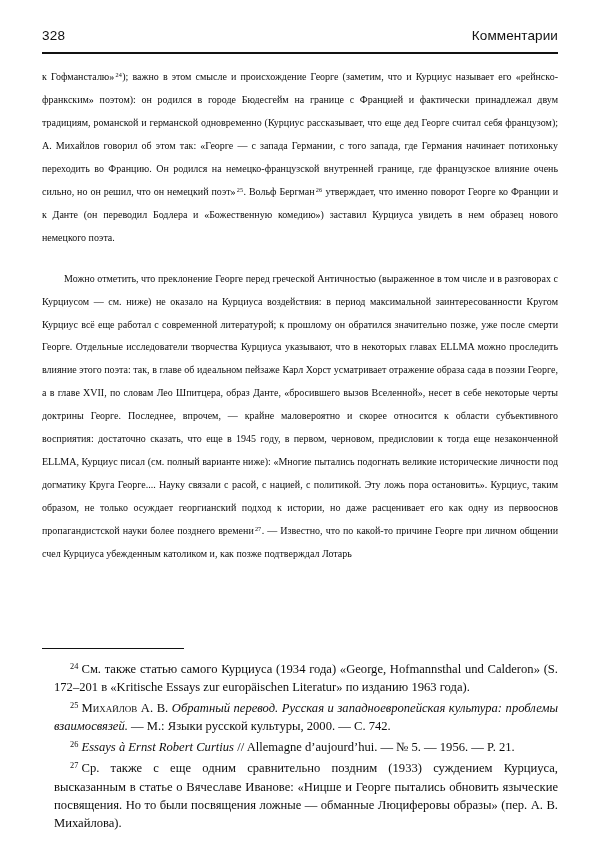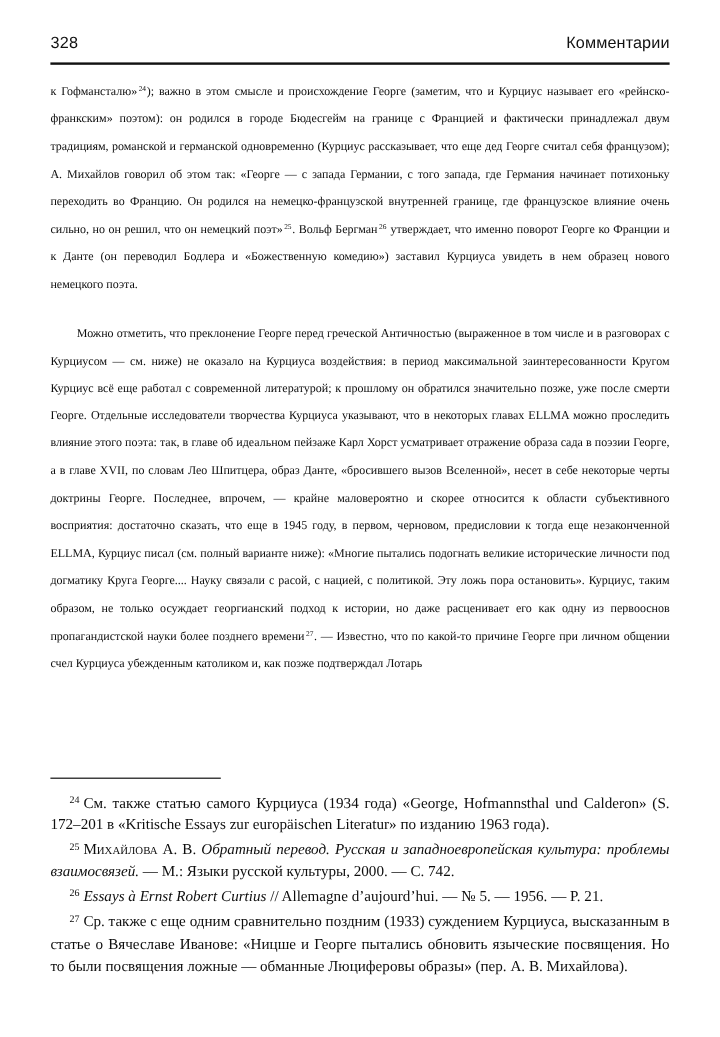--- a/index.html
+++ b/index.html
@@ -93,21 +93,21 @@
     left: 42px;
     top: 648px;
     width: 516px;
   }
   .fn-rule {
     width: 142px;
     border-bottom: 1.4px solid #111;
     margin: 0 0 11px 0;
   }
   .footnotes .fn {
-    margin: 0 0 3.0px 0;
+    margin: 0 0 3.0px 12px;
     font-size: 12.6px;
     line-height: 18.1px;
     text-align: justify;
     text-indent: 16px;
   }
   .footnotes .fn sup.fnnum {
     font-size: 0.66em;
     vertical-align: 0.52em;
     line-height: 0;
     padding-right: 3.2px;
@@ -132,19 +132,19 @@
 
   <div class="body-text" id="body-text">
       <p>к Гофмансталю»<sup class="fnref">24</sup>); важно в этом смысле и происхождение Георге (заметим, что и Курциус называет его «рейнско-франкским» поэтом): он родился в городе Бюдесгейм на границе с Францией и фактически принадлежал двум традициям, романской и германской одновременно (Курциус рассказывает, что еще дед Георге считал себя французом); А. Михайлов говорил об этом так: «Георге — с запада Германии, с того запада, где Германия начинает потихоньку переходить во Францию. Он родился на немецко-французской внутренней границе, где французское влияние очень сильно, но он решил, что он немецкий поэт»<sup class="fnref">25</sup>. Вольф Бергман<sup class="fnref">26</sup> утверждает, что именно поворот Георге ко Франции и к Данте (он переводил Бодлера и «Божественную комедию») заставил Курциуса увидеть в нем образец нового немецкого поэта.</p>
       <p class="indent">Можно отметить, что преклонение Георге перед греческой Античностью (выраженное в том числе и в разговорах с Курциусом — см. ниже) не оказало на Курциуса воздействия: в период максимальной заинтересованности Кругом Курциус всё еще работал с современной литературой; к прошлому он обратился значительно позже, уже после смерти Георге. Отдельные исследователи творчества Курциуса указывают, что в некоторых главах ELLMA можно проследить влияние этого поэта: так, в главе об идеальном пейзаже Карл Хорст усматривает отражение образа сада в поэзии Георге, а в главе XVII, по словам Лео Шпитцера, образ Данте, «бросившего вызов Вселенной», несет в себе некоторые черты доктрины Георге. Последнее, впрочем, — крайне маловероятно и скорее относится к области субъективного восприятия: достаточно сказать, что еще в 1945 году, в первом, черновом, предисловии к тогда еще незаконченной ELLMA, Курциус писал (см. полный варианте ниже): «Многие пытались подогнать великие исторические личности под догматику Круга Георге.... Науку связали с расой, с нацией, с политикой. Эту ложь пора остановить». Курциус, таким образом, не только осуждает георгианский подход к истории, но даже расценивает его как одну из первооснов пропагандистской науки более позднего времени<sup class="fnref">27</sup>. — Известно, что по какой-то причине Георге при личном общении счел Курциуса убежденным католиком и, как позже подтверждал Лотарь</p>
     </div>
 
   <div class="footnotes">
     <div class="fn-rule"></div>
     <div id="footnote-list">
         <p class="fn"><sup class="fnnum">24</sup>См. также статью самого Курциуса (1934 года) «George, Hofmannsthal und Calderon» (S. 172–201 в «Kritische Essays zur europäischen Literatur» по изданию 1963 года).</p>
-        <p class="fn"><sup class="fnnum">25</sup><span class="sc">Михайлова</span> А. В. <span class="it">Обратный перевод. Русская и западноевропейская культура: проблемы взаимосвязей.</span> — М.: Языки русской культуры, 2000. — С. 742.</p>
+        <p class="fn"><sup class="fnnum">25</sup><span class="sc">Михайлов</span> А. В. <span class="it">Обратный перевод. Русская и западноевропейская культура: проблемы взаимосвязей.</span> — М.: Языки русской культуры, 2000. — С. 742.</p>
         <p class="fn"><sup class="fnnum">26</sup><span class="it">Essays à Ernst Robert Curtius</span> // Allemagne d’aujourd’hui. — № 5. — 1956. — P. 21.</p>
         <p class="fn"><sup class="fnnum">27</sup>Ср. также с еще одним сравнительно поздним (1933) суждением Курциуса, высказанным в статье о Вячеславе Иванове: «Ницше и Георге пытались обновить языческие посвящения. Но то были посвящения ложные — обманные Люциферовы образы» (пер. А. В. Михайлова).</p>
       </div>
   </div>
 
 </div>
 
 </body></html>

